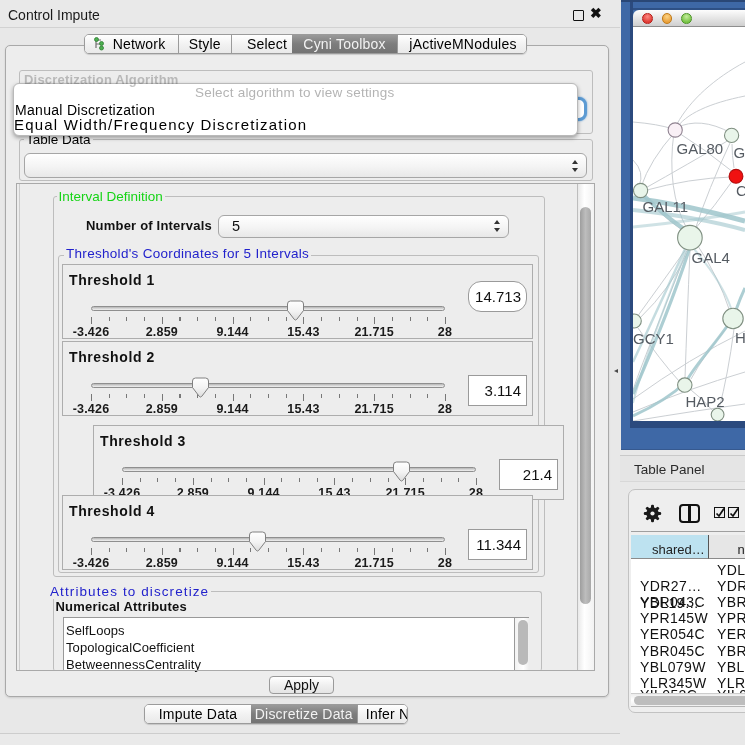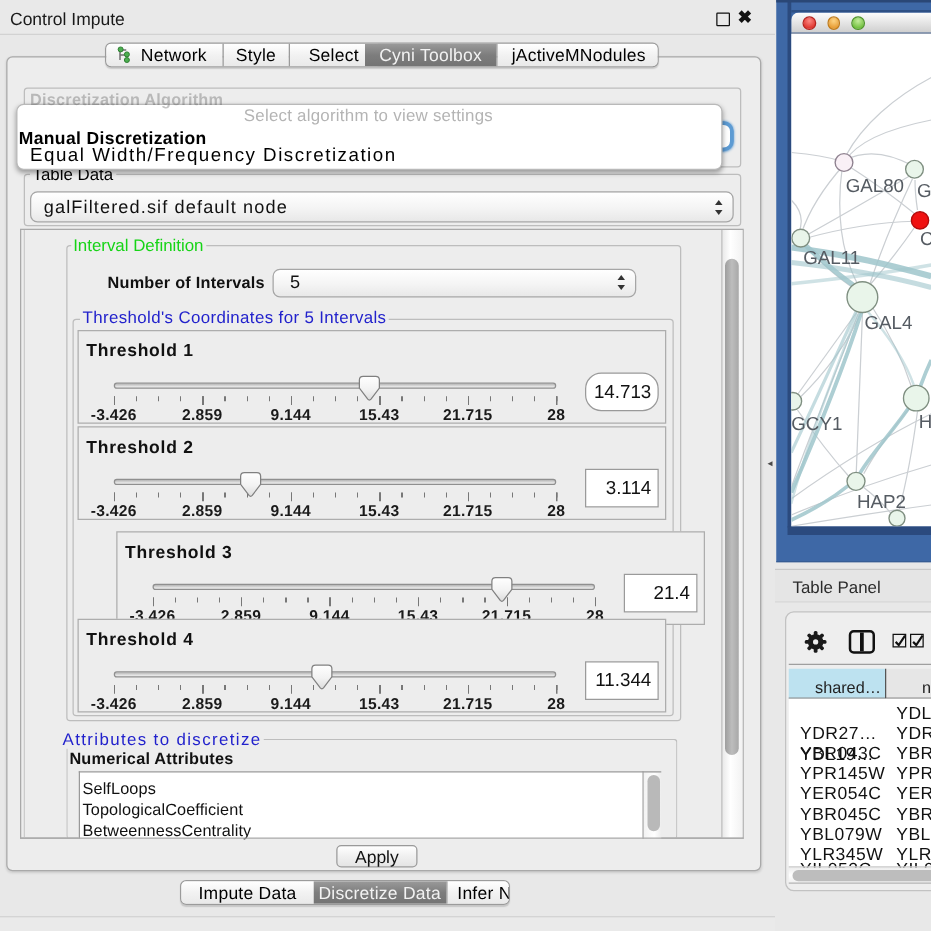--- a/index.html
+++ b/index.html
@@ -42,27 +42,26 @@
 <circle cx="9.5" cy="6.5" r="2" fill="#4caf50" stroke="#2e7d32" stroke-width="0.8"></circle>
 <circle cx="9.5" cy="11" r="2" fill="#4caf50" stroke="#2e7d32" stroke-width="0.8"></circle>
 </svg>
 <div class="ab" style="left:5px;top:45px;width:604px;height:652px;background:#ededed;border:1px solid #a9a9a9;border-radius:5px;box-shadow:0 1px 2px rgba(0,0,0,0.12);"></div>
 <div class="grp" style="left:19px;top:70px;width:574px;height:64px;"></div>
 <div class="ab" style="left:520px;top:97px;width:67px;height:24px;background:#fff;border:3px solid #5d9bd3;border-radius:8px;box-shadow:0 0 2px #5d9bd3;z-index:30;"></div>
 
 <div class="ab" style="left:13px;top:83px;width:565px;height:53px;background:#ffffff;border:1px solid #b9b9b9;border-radius:6px;box-shadow:0 2px 4px rgba(0,0,0,0.35);z-index:40;"></div>
 <div class="ab" style="left:24px;top:72px;font-size:13px;letter-spacing:0.2px;font-weight:bold;color:rgba(70,70,70,0.32);z-index:45;">Discretization Algorithm</div>
 <div class="ab" style="left:195px;top:84.5px;font-size:13.5px;letter-spacing:0.2px;color:#b4b4b4;z-index:45;">Select algorithm to view settings</div>
-<div class="ab" style="left:15px;top:101.5px;font-size:14px;letter-spacing:0.3px;font-weight:bold;color:#000;z-index:45;">Manual Discretization</div>
-<div class="ab" style="left:14px;top:115.5px;font-size:15px;letter-spacing:1.2px;color:#000;z-index:45;padding-left:10px;">Equal Width/Frequency Discretization</div>
+<div class="ab" style="left:15px;top:101.5px;font-size:14px;letter-spacing:0.3px;font-weight:normal;color:#000;z-index:45;">Manual Discretization</div>
+<div class="ab" style="left:14px;top:115.5px;font-size:15px;letter-spacing:1.2px;color:#000;z-index:45;">Equal Width/Frequency Discretization</div>
 
 <div class="grp" style="left:19px;top:139px;width:574px;height:42px;"></div>
 <div class="grplbl" style="left:24px;top:133px;">Table Data</div>
 <div class="combo" style="left:24px;top:153px;width:563px;height:25px;">
-    <span style="margin-left:10px">galFiltered.sif default node</span>
     <span class="arrows"></span>
   </div>
 <div class="ab" style="left:16px;top:183px;width:579px;height:488px;border:1px solid #a9a9a9;background:#ededed;"></div>
 <div class="ab" style="left:19px;top:184px;width:1px;height:486px;background:#cccccc;"></div>
 <div class="ab" style="left:577px;top:184px;width:17px;height:486px;background:linear-gradient(90deg,#e9e9e9,#ffffff 40%,#f2f2f2);border-left:1px solid #bdbdbd;"></div>
 <div class="ab" style="left:580px;top:207px;width:11px;height:397px;background:linear-gradient(90deg,#9e9e9e,#bdbdbd 50%,#a8a8a8);border-radius:6px;"></div>
 <div class="grp" style="left:52.5px;top:196px;width:492px;height:381px;"></div>
 <div class="grplbl" style="left:56.5px;top:190px;color:#16d416;">Interval Definition</div>
 <div class="ab" style="left:86px;top:218px;font-size:13px;font-weight:bold;letter-spacing:0.2px;color:#111;">Number of Intervals</div>
 <div class="combo" style="left:218px;top:214.5px;width:291px;height:23px;">
@@ -85,21 +84,21 @@
 <svg class="ab" style="left:222.8278177305416px;top:35.2px;" width="19" height="22" viewBox="0 0 19 22">
 <defs>
         <linearGradient id="g264" x1="0" y1="0" x2="0" y2="1">
 <stop offset="0" stop-color="#ffffff"></stop>
           <stop offset="0.55" stop-color="#f2f2f2"></stop>
           <stop offset="1" stop-color="#dcdcdc"></stop>
         </linearGradient>
       </defs>
 <path d="M1.5 4 Q1.5 1 4.5 1 L14.5 1 Q17.5 1 17.5 4 L17.5 10.5 L10.8 19.3 Q9.5 20.8 8.2 19.3 L1.5 10.5 Z" fill="url(#g264)" stroke="#808080" stroke-width="1"></path>
     </svg>
-<div class="vbox" style="top:33px;border-radius:13px;">14.713</div>
+<div class="vbox" style="top:16px;border-radius:13px;">14.713</div>
 </div>
 <div class="thpanel" style="top:341px;">
 <div class="thlbl">Threshold 2</div>
 <div class="track" style="left:28px;top:40.5px;width:354px;"></div>
 <div class="ab" style="left:28px;top:52px;width:355px;height:3.5px;background:repeating-linear-gradient(90deg,#777 0 1px,transparent 1px 17.7px);"></div>
 <div class="ab" style="left:28px;top:52px;width:355px;height:7px;background:repeating-linear-gradient(90deg,#777 0 1px,transparent 1px 70.8px);"></div>
 <div class="ticklbl" style="left:28.0px;top:59.5px;">-3.426</div>
 <div class="ticklbl" style="left:98.8px;top:59.5px;">2.859</div>
 <div class="ticklbl" style="left:169.6px;top:59.5px;">9.144</div>
 <div class="ticklbl" style="left:240.4px;top:59.5px;">15.43</div>

